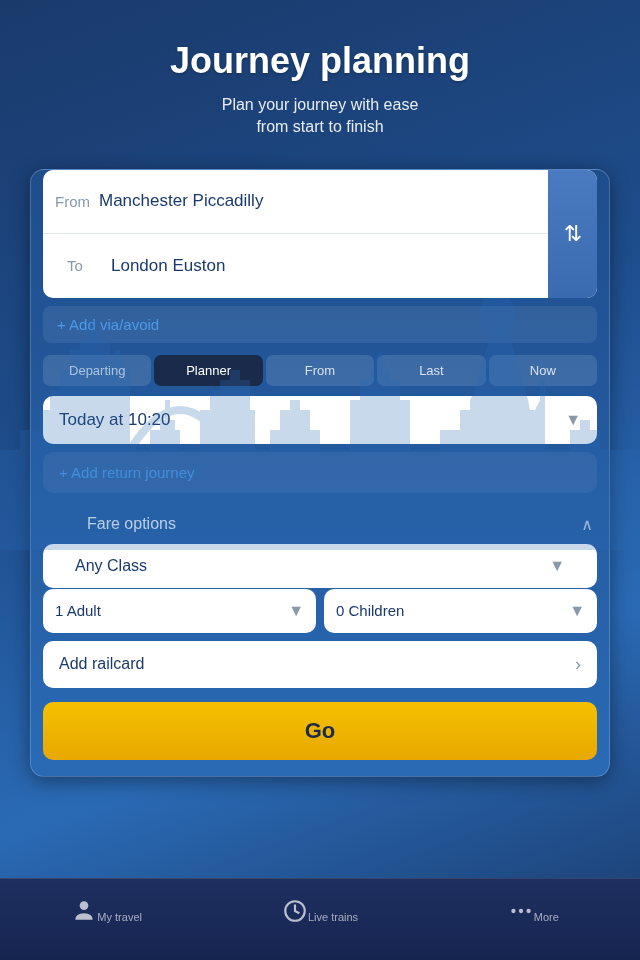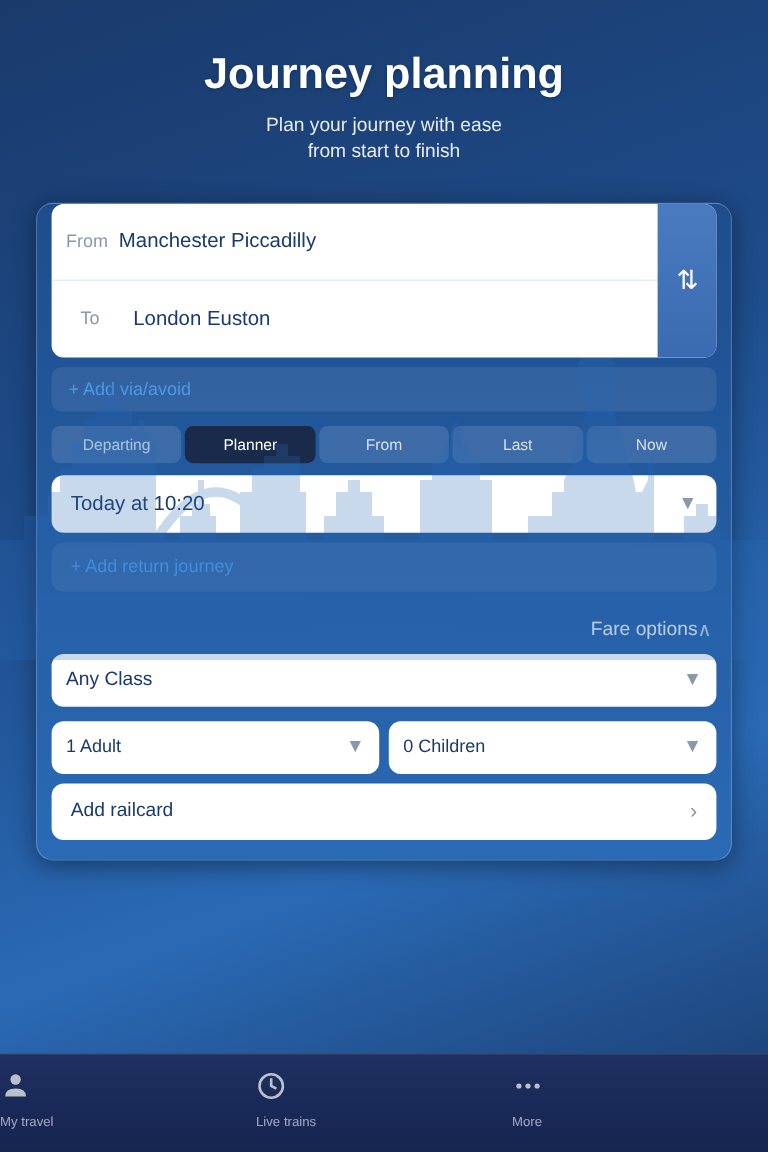--- a/index.html
+++ b/index.html
@@ -201,45 +201,46 @@
     }
 
     
     .fare-options-section {
       margin: 12px 12px 0;
     }
 
     .fare-options-header {
       display: flex;
       align-items: center;
-      justify-content: flex-end;
+      justify-content: space-between;
       padding: 10px 4px;
       cursor: pointer;
+      margin-left: 40px;
     }
 
     .fare-options-label {
       color: rgba(255,255,255,0.9);
       font-size: 16px;
       font-weight: 500;
     }
 
     .fare-chevron {
       color: rgba(255,255,255,0.7);
       font-size: 16px;
     }
 
     .fare-select-full {
       background: white;
       border-radius: 10px;
-      padding: 13px 12px;
+      padding: 13px 32px;
       display: flex;
       align-items: center;
       justify-content: space-between;
       cursor: pointer;
-      margin-bottom: 12px;
+      margin-bottom: 1px;
     }
 
     .fare-select-text {
       color: #1a3a6b;
       font-size: 16px;
       font-weight: 500;
     }
 
     .fare-row {
       display: flex;
@@ -311,21 +312,22 @@
       right: 0;
       height: 82px;
       background: linear-gradient(180deg, #1e3060 0%, #162450 100%);
       display: flex;
       border-top: 1px solid rgba(255,255,255,0.15);
     }
 
     .nav-item {
       flex: 1;
       display: flex;
-      flex-direction: column;
+      flex-direction: row;
+      align-items: center;
       justify-content: center;
       cursor: pointer;
       padding-bottom: 6px;
     }
 
     .nav-item.active {
       background: rgba(255,255,255,0.08);
     }
 
     .nav-icon {
@@ -446,20 +448,23 @@
       </div>
     </div>
 
     <div class="railcard-row">
       <span class="railcard-text">Add railcard</span>
       <span class="railcard-chevron">›</span>
     </div>
   </div>
 
   
+  <button class="go-button">
+    <span class="go-button-text">Go</span>
+  </button>
 </div>
 
 <nav class="bottom-nav">
   <div class="nav-item">
     <div class="nav-icon">
       <svg width="26" height="26" viewBox="0 0 24 24" fill="rgba(255,255,255,0.7)">
         <circle cx="12" cy="7" r="4"></circle>
         <path d="M4,20 Q4,14 12,14 Q20,14 20,20"></path>
       </svg>
     </div>

